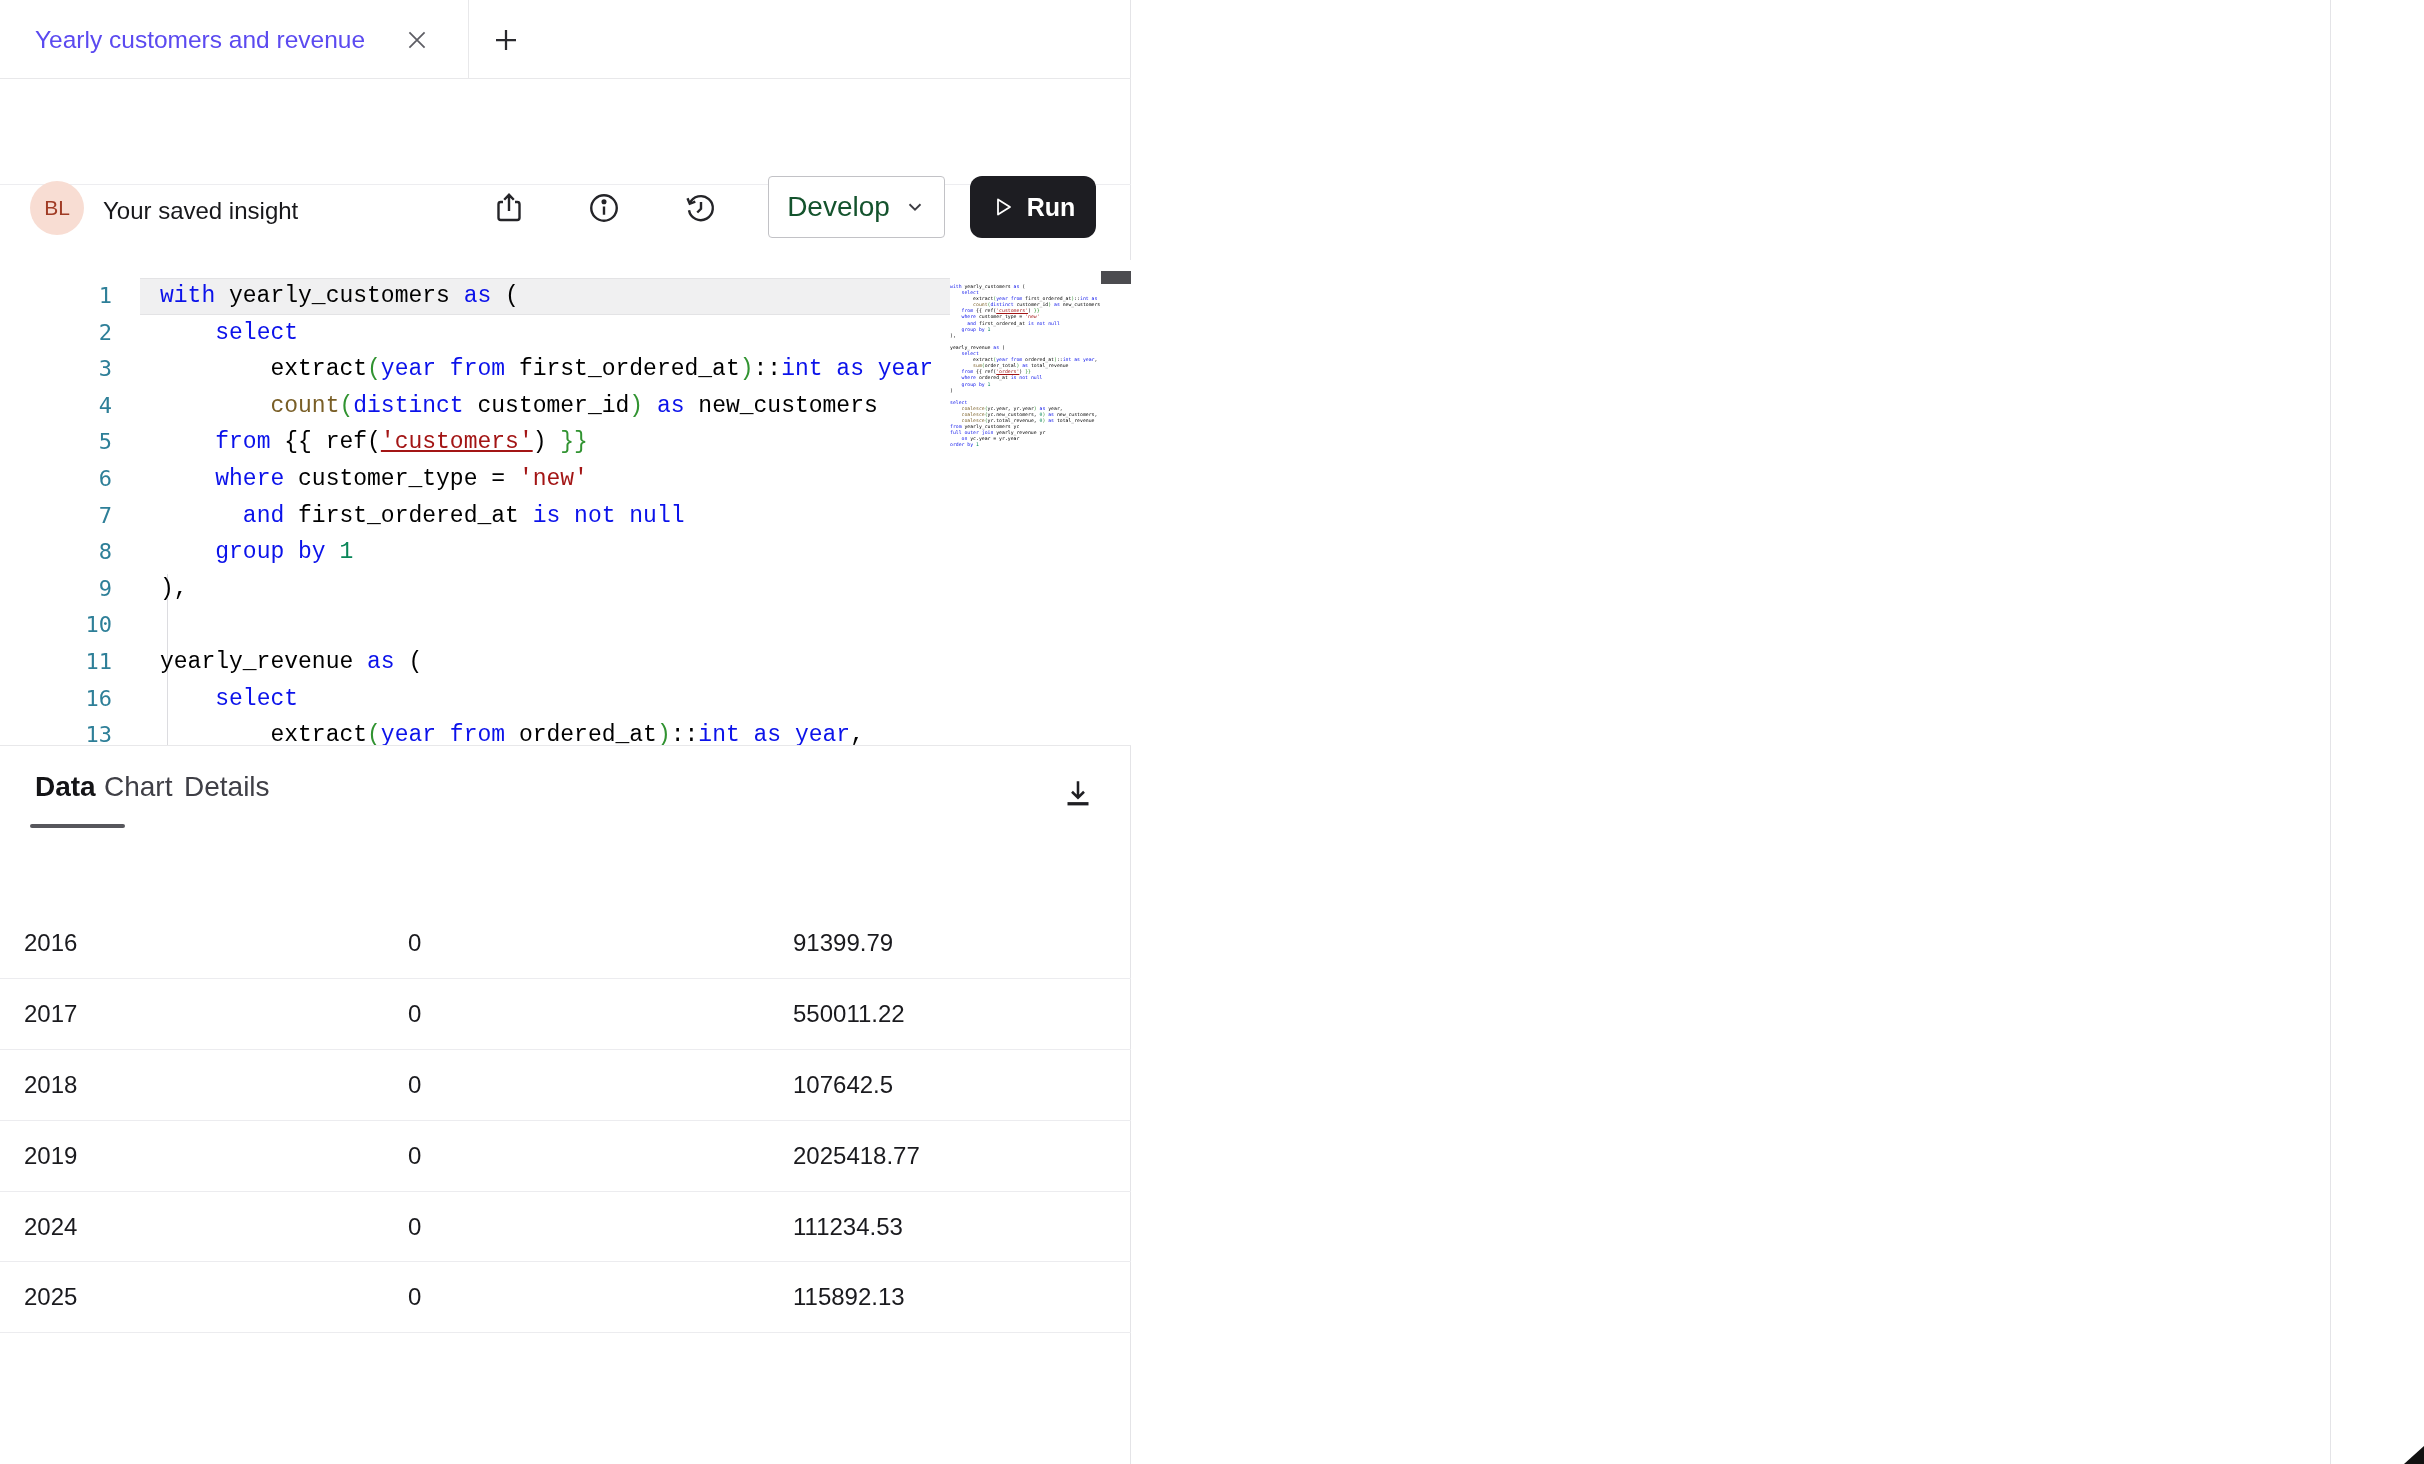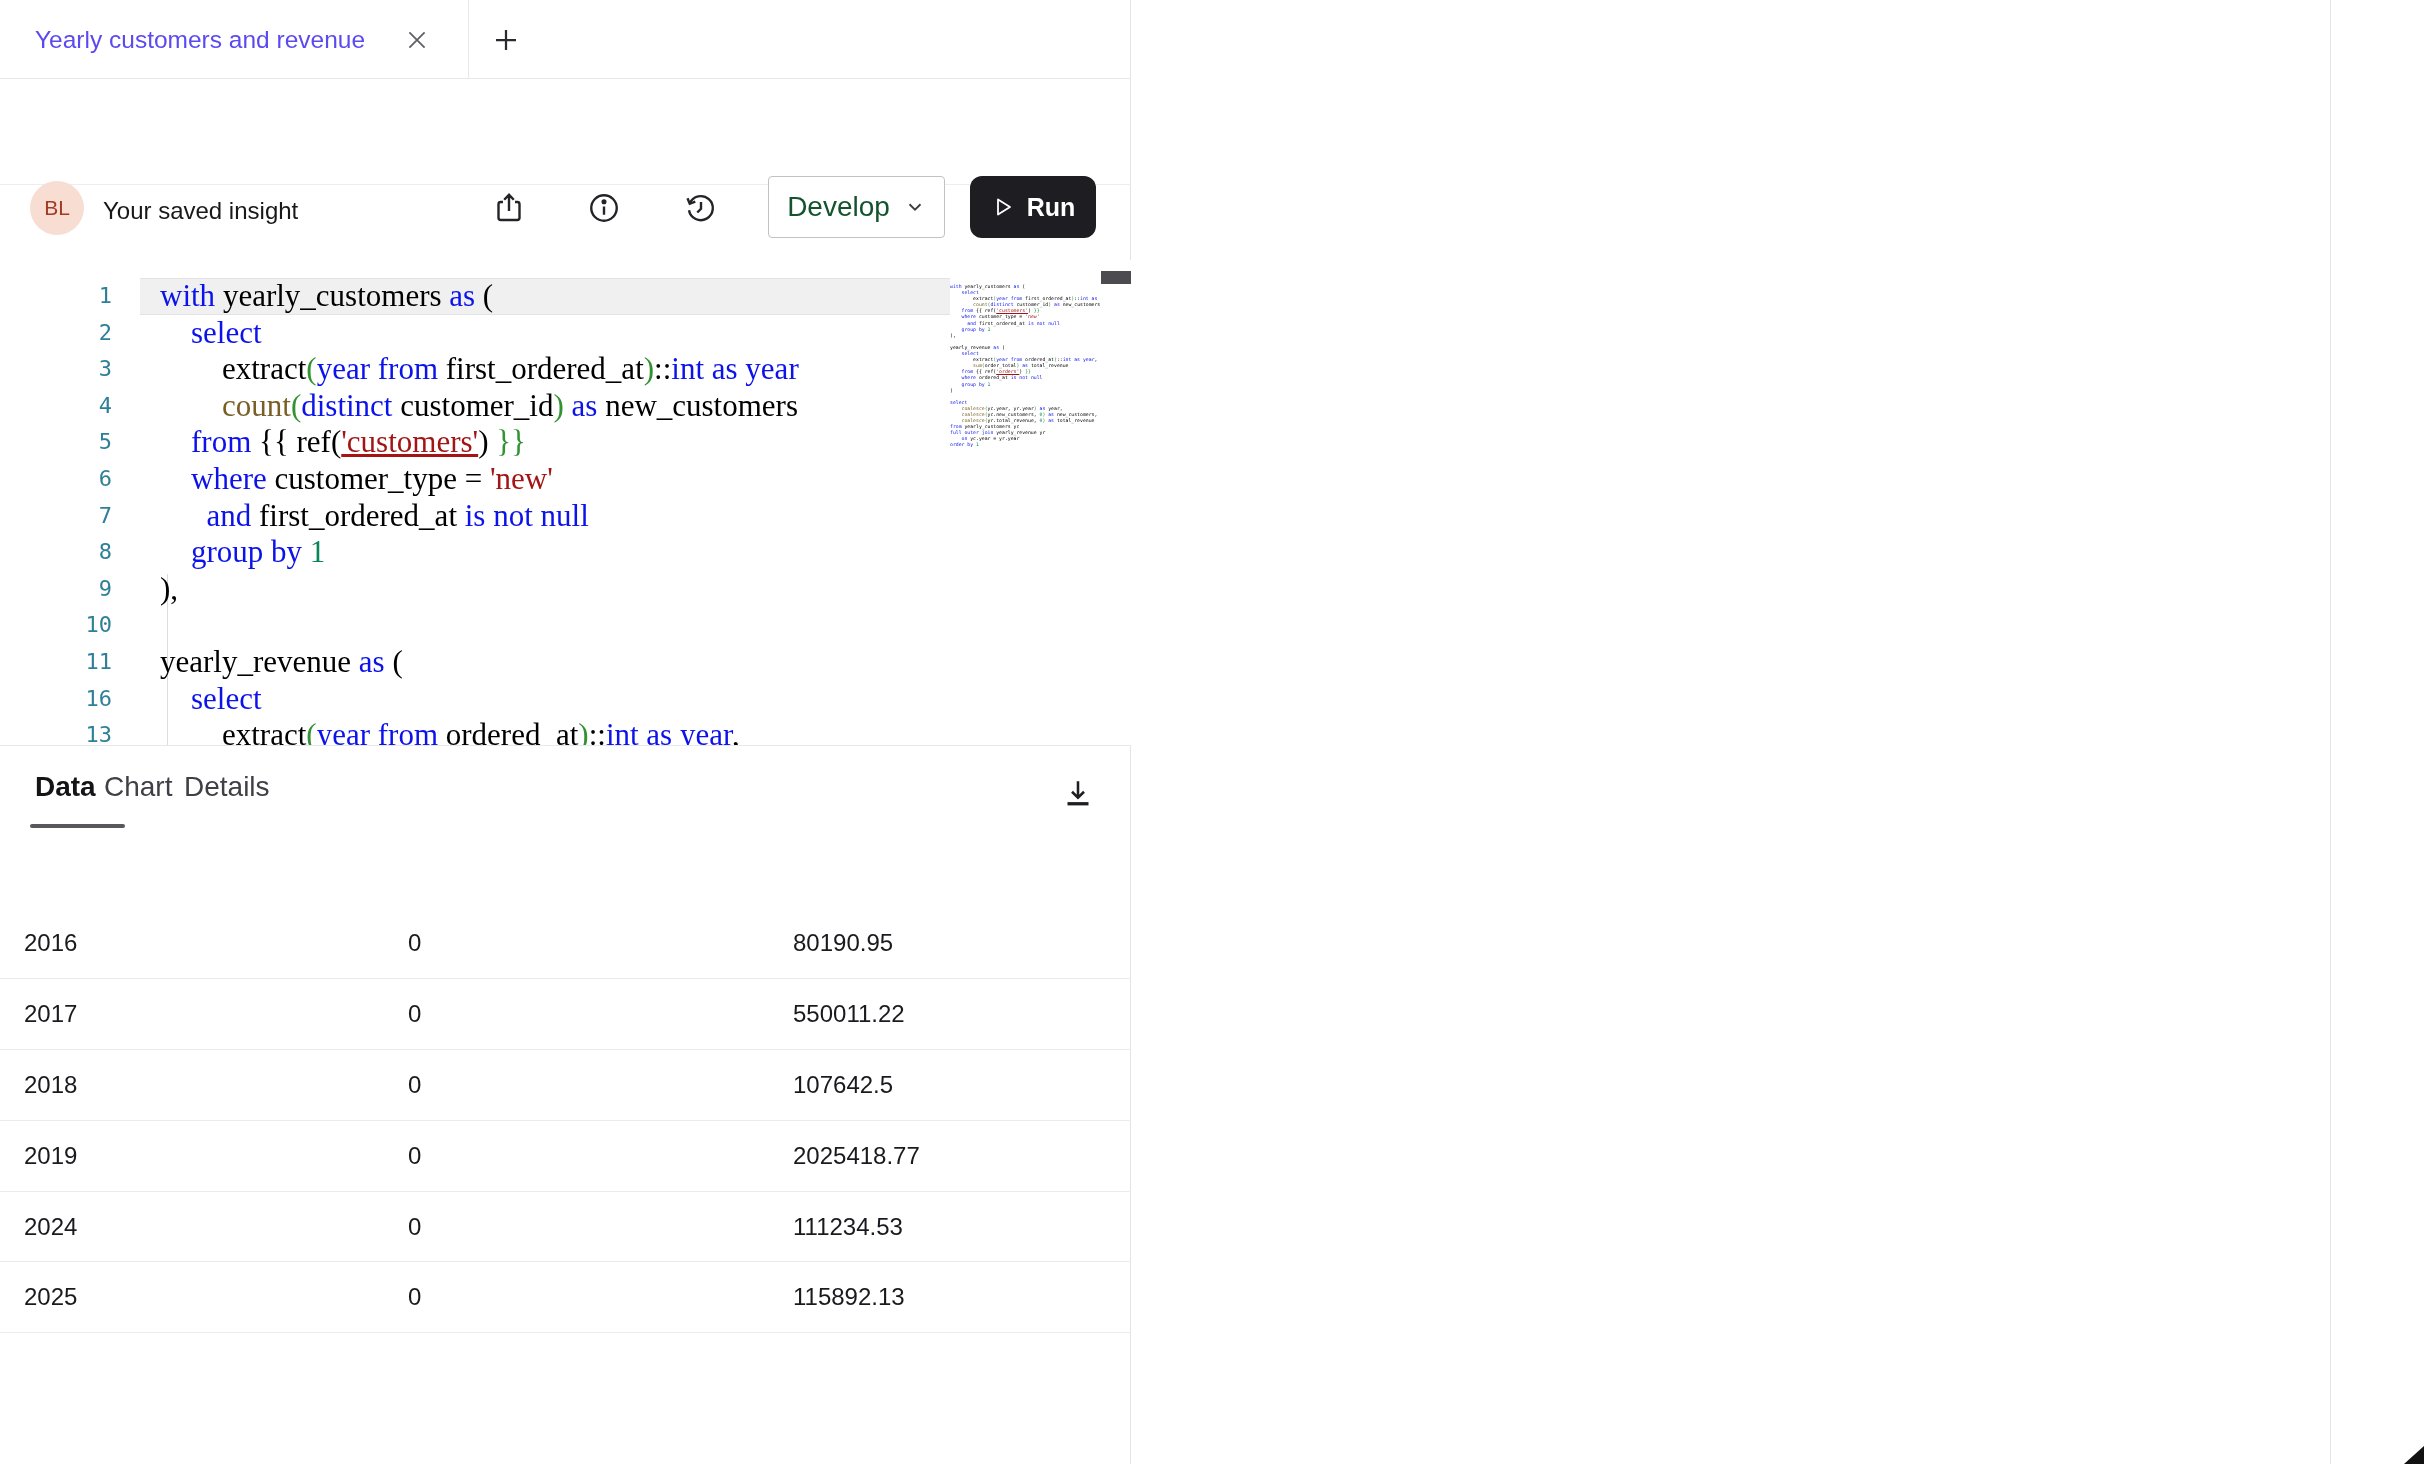--- a/index.html
+++ b/index.html
@@ -30,21 +30,21 @@
   .env-box { left:398px; top:199px; width:340px; height:58px; border:1.5px solid #d4d4d8; border-radius:12px; background:#fff; display:flex; align-items:center; gap:14px; padding:0 20px 0 30px; }
   .env-label { font-size:24px; color:#1b1b1f; }
   .env-pill { background:#d9e6fb; border-radius:8px; padding:6px 16px; font-size:23px; color:#1f1f24; }
   .save-changes { left:852px; top:199px; height:58px; display:flex; align-items:center; gap:14px; color:#a6a9b0; font-size:24.5px; font-weight:500; }
 
   
   .editor { left:0; top:260px; width:1131px; height:485px; overflow:hidden; background:#fff; }
   .active-line { left:140px; top:18px; width:810px; height:37px; background:#f0f0f1; border-top:1px solid #e3e3e5; border-bottom:1px solid #e3e3e5; }
   .gutter { left:0; top:18px; width:112px; text-align:right; font-family:"DejaVu Sans Mono", monospace; font-size:22px; color:#2e7f98; }
   .gutter div { height:36.6px; line-height:36.6px; }
-  .codearea { left:160px; top:18px; width:790px; font-family:Liberation Serif, serif; font-size:31px; white-space:pre; overflow:hidden; }
+  .codearea { left:160px; top:18px; width:790px; font-family:Liberation Mono, monospace; font-size:23px; white-space:pre; overflow:hidden; }
   .codearea div { height:36.6px; line-height:36.6px; }
   .indent-guide { width:1px; background:#dcdce0; left:167px; }
   .tok-kw { color:#0b12ea; } .tok-fn { color:#795e26; } .tok-str { color:#a31515; }
   .tok-ref { color:#a31515; text-decoration:underline; } .tok-num { color:#098658; }
   .tok-brk { color:#319331; } .tok-def { color:#000; }
   .minimap { left:950px; top:24px; width:150px; font-family:"DejaVu Sans Mono", monospace; font-size:4.8px; white-space:pre; line-height:6.1px; overflow:hidden; }
   .scroll-thumb { left:1101px; top:11px; width:30px; height:13px; background:#4c4c50; }
 
   
   .resulttabs { left:0; top:745px; width:1131px; height:86px; border-top:1px solid #e8e8ea; }
@@ -198,21 +198,21 @@
       <svg width="36" height="36" viewBox="0 0 24 24" fill="none" stroke="#1f1f23" stroke-width="1.7">
           <path d="M12 3.5 V14 M8 10.5 L12 14.5 L16 10.5"></path>
           <path d="M5 18.5 H19" stroke-width="2.2"></path>
         </svg>
     </div>
 
     <div class="abs" id="tablebody" style="left:0; top:908px; width:1131px;">
         <div class="trow" style="position: relative;">
           <div class="td col0">2016</div>
           <div class="td col1">0</div>
-          <div class="td col2">80190.95</div>
+          <div class="td col2">91399.79</div>
         </div>
         <div class="trow" style="position: relative;">
           <div class="td col0">2017</div>
           <div class="td col1">0</div>
           <div class="td col2">550011.22</div>
         </div>
         <div class="trow" style="position: relative;">
           <div class="td col0">2018</div>
           <div class="td col1">0</div>
           <div class="td col2">107642.5</div>

